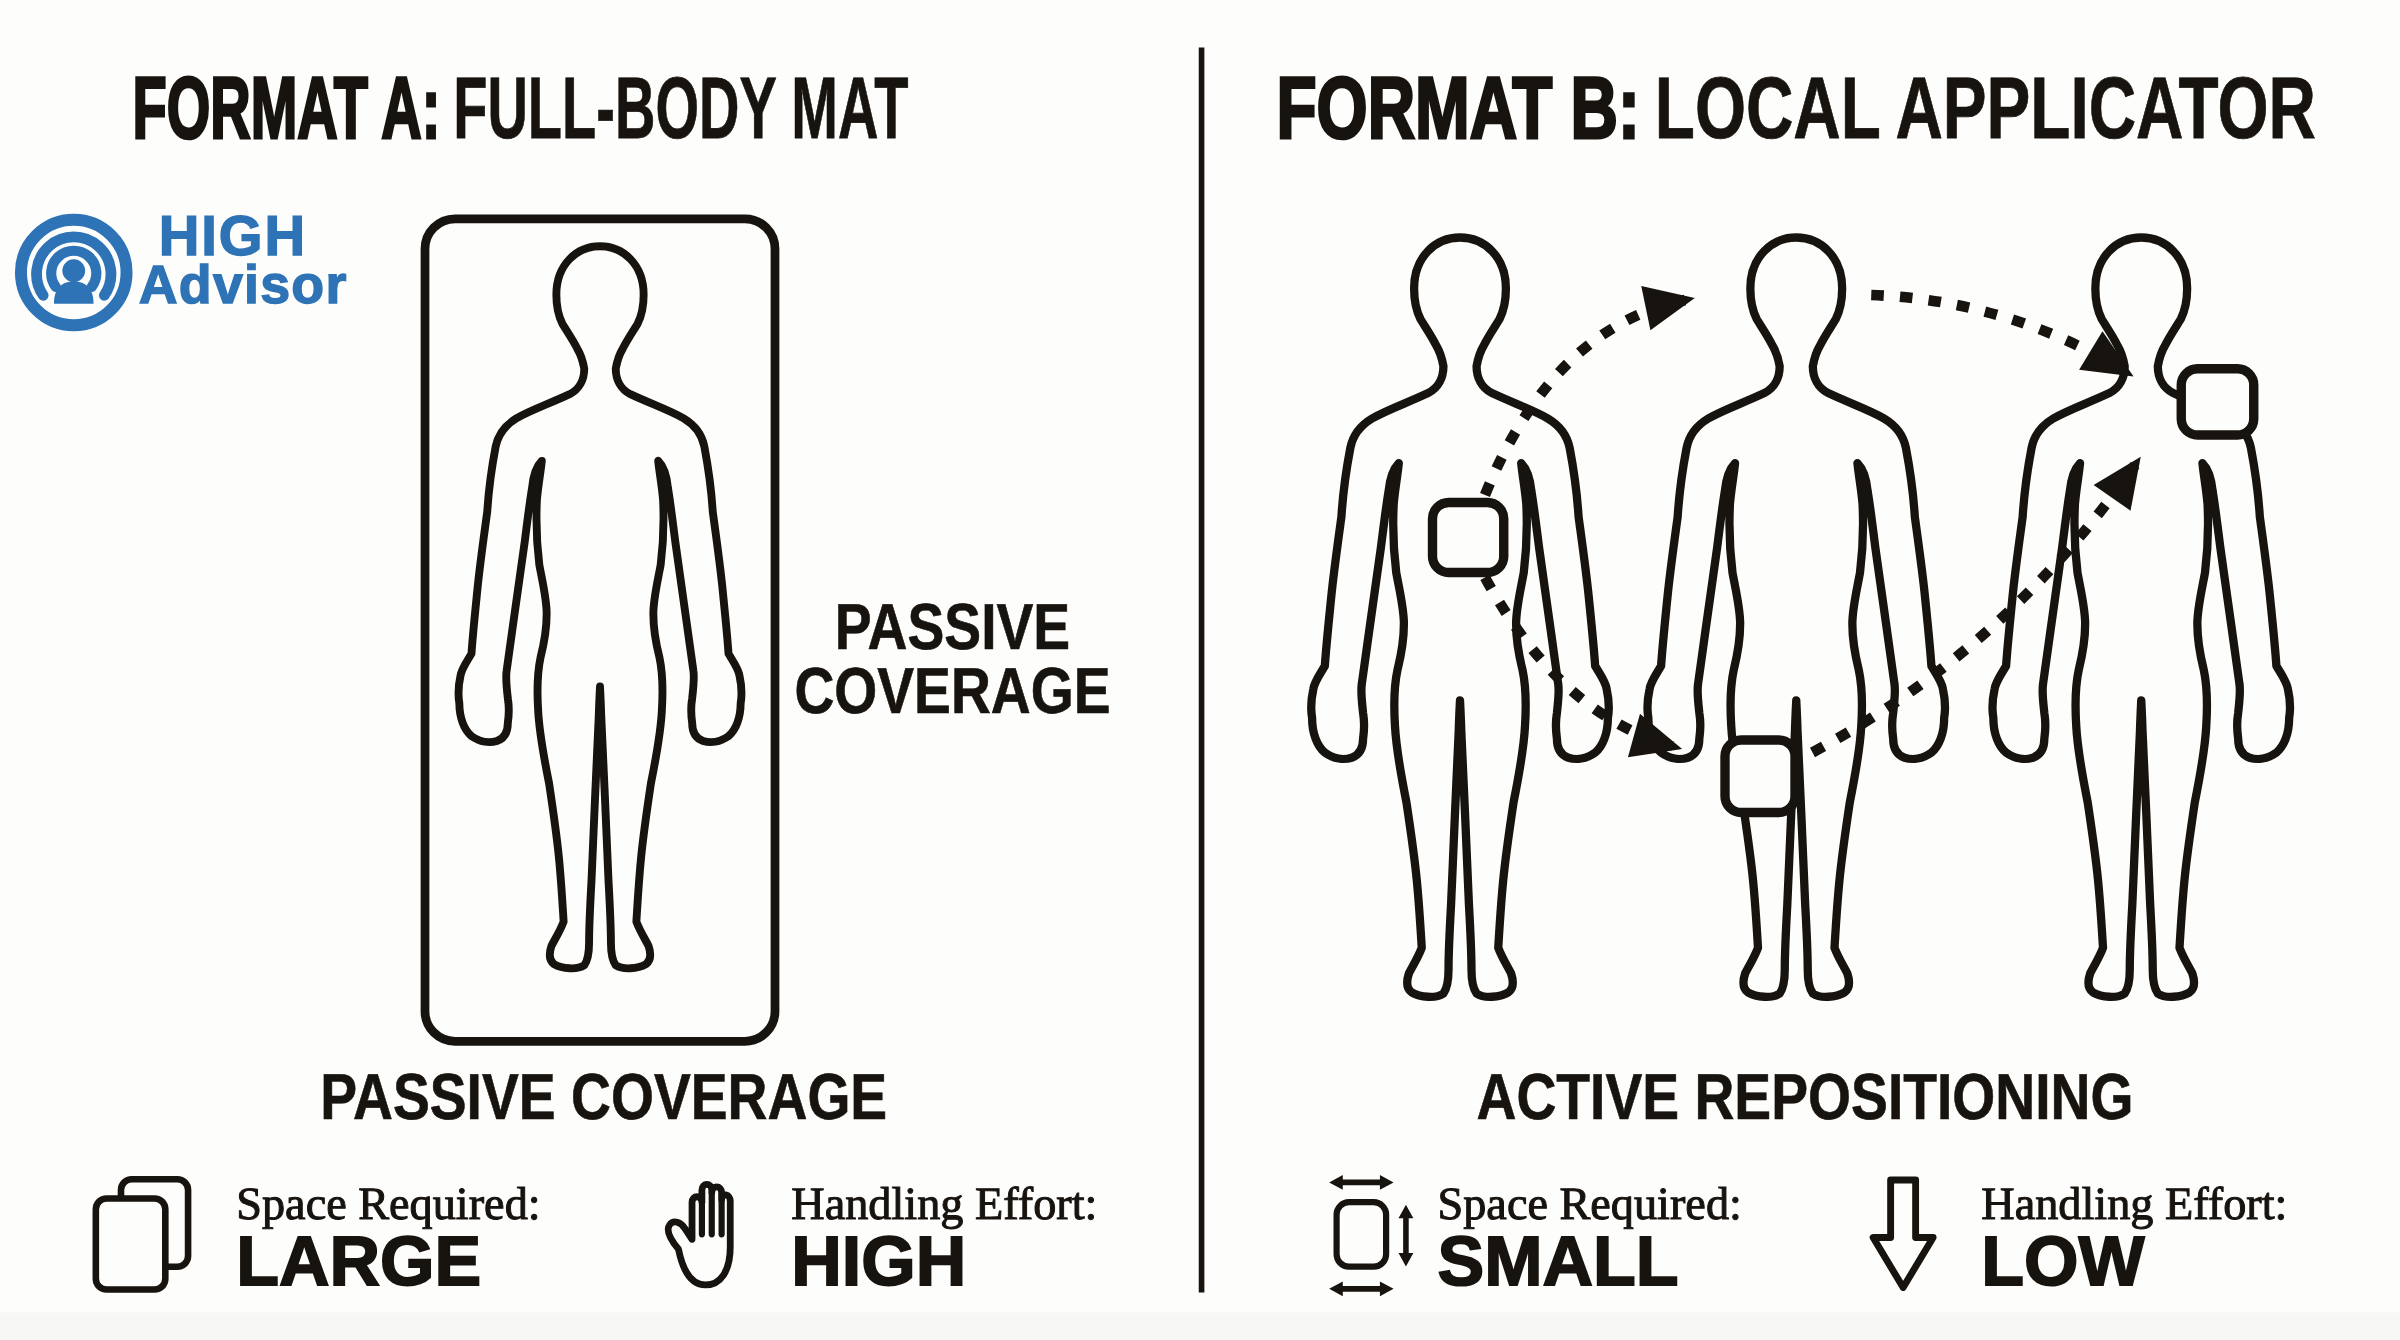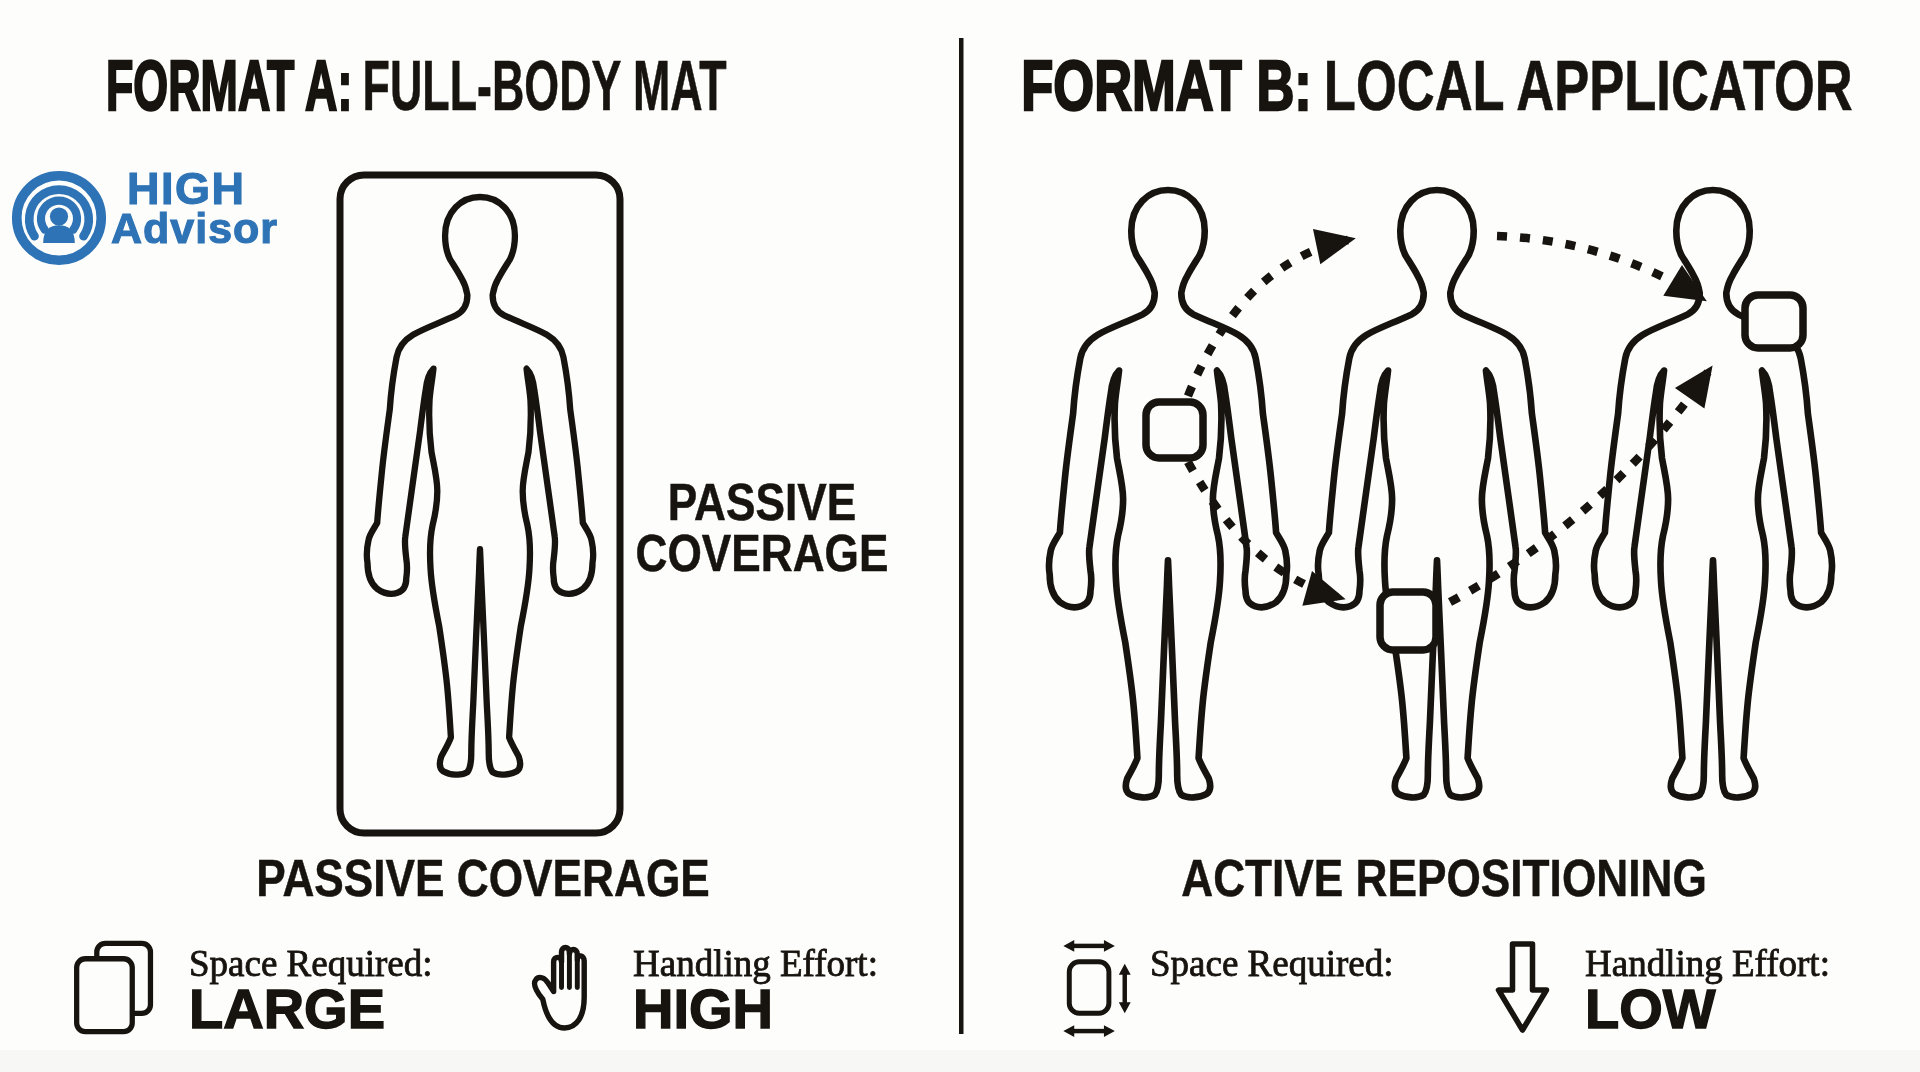--- a/index.html
+++ b/index.html
@@ -146,20 +146,21 @@
     <rect x="10" y="26" width="40" height="52" rx="10" fill="none" stroke="#17130e" stroke-width="5"></rect>
     <path d="M14 10 L46 10" stroke="#17130e" stroke-width="4.5"></path>
     <path d="M4 10 L15 4 L15 16 Z M56 10 L45 4 L45 16 Z" fill="#17130e"></path>
     <path d="M14 96 L46 96" stroke="#17130e" stroke-width="4.5"></path>
     <path d="M4 96 L15 90 L15 102 Z M56 96 L45 90 L45 102 Z" fill="#17130e"></path>
     <path d="M66 38 L66 68" stroke="#17130e" stroke-width="4.5"></path>
     <path d="M66 28 L60 39 L72 39 Z M66 78 L60 67 L72 67 Z" fill="#17130e"></path>
   </svg>
   <div class="abs stat-text" style="left:1150px">
     <div class="stat-label">Space Required:</div>
+    <div class="stat-value">SMALL</div>
   </div>
 
   <svg class="abs" style="left:1491px;top:938px" width="63" height="100" viewBox="0 0 62 100">
     <path d="M21 6 L41 6 L41 52 L55 52 L31 92 L7 52 L21 52 Z" fill="none" stroke="#17130e" stroke-width="5.5" stroke-linejoin="round"></path>
   </svg>
   <div class="abs stat-text" style="left:1585px">
     <div class="stat-label">Handling Effort:</div>
     <div class="stat-value">LOW</div>
   </div>
 

